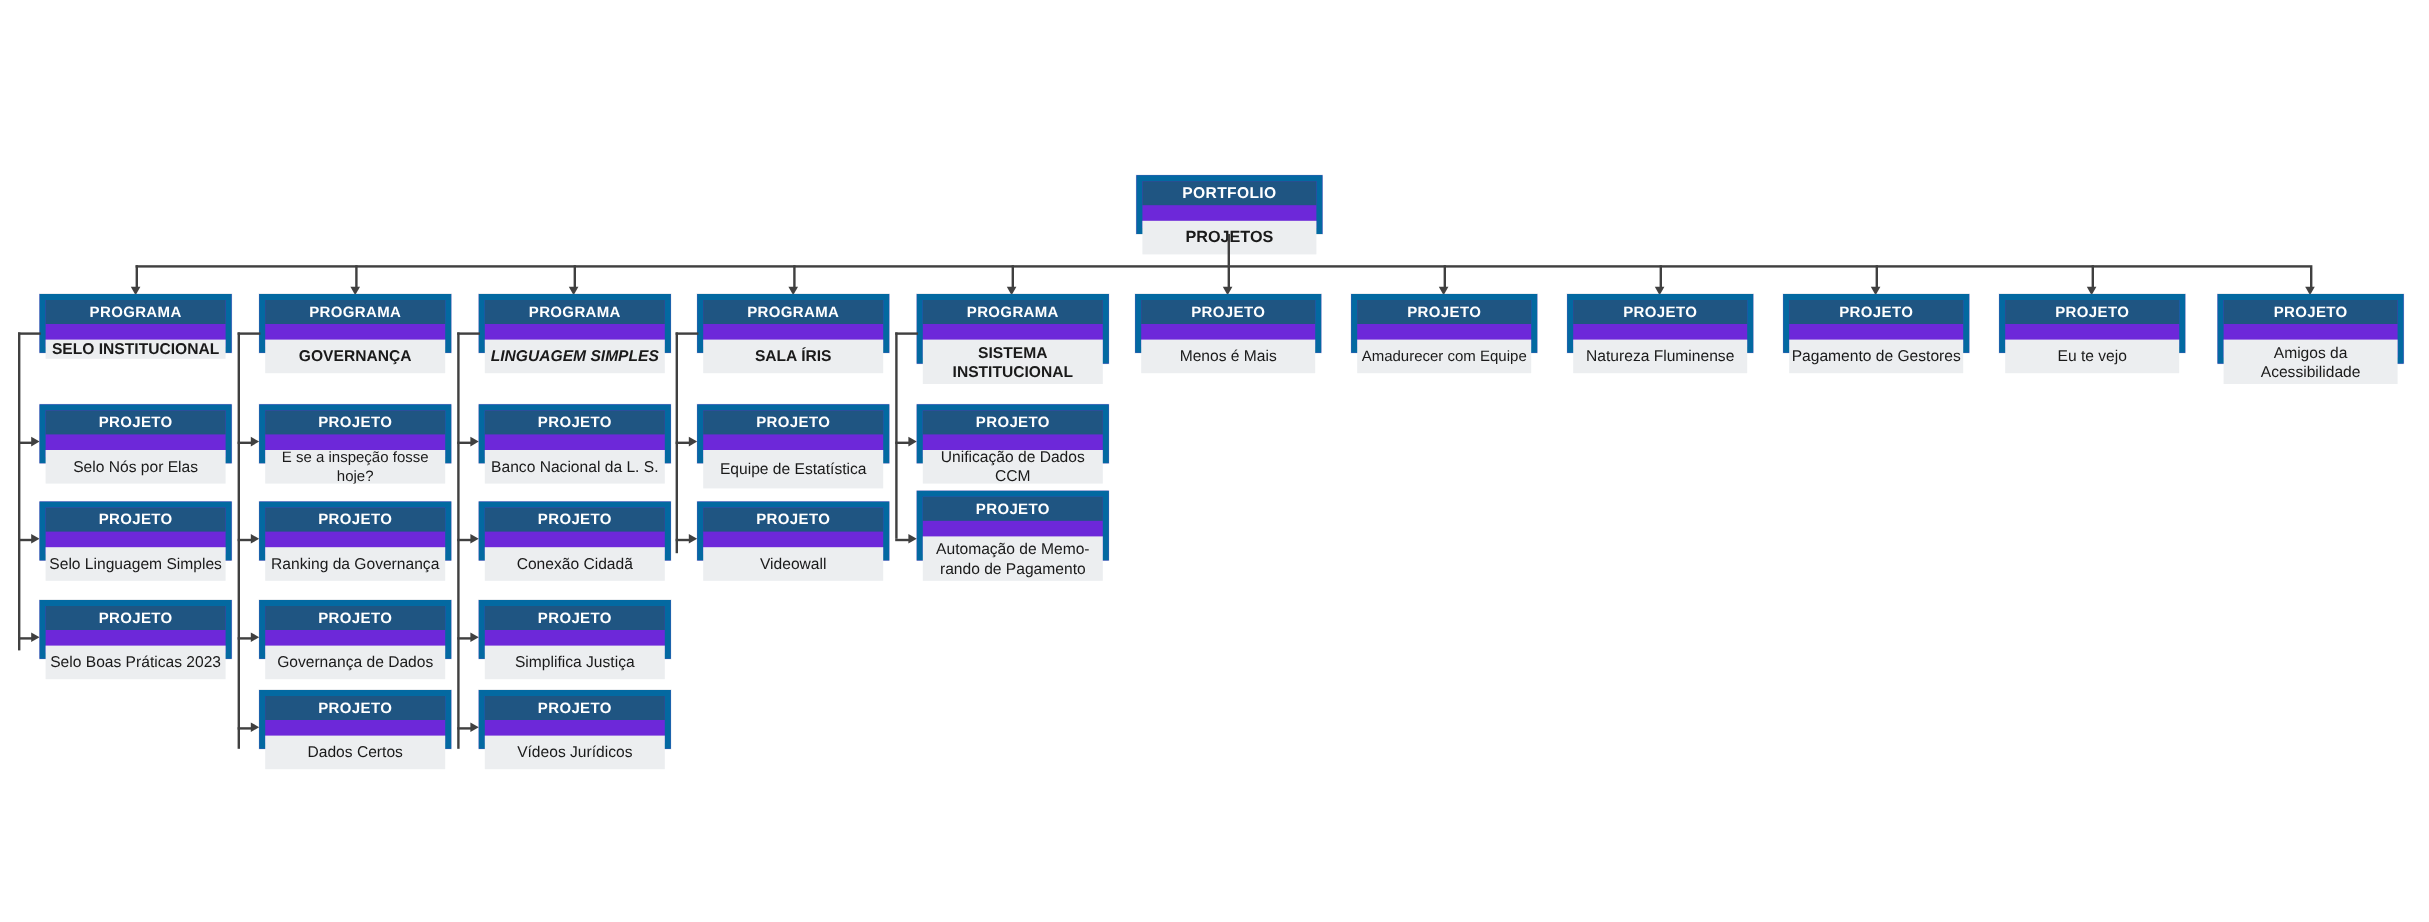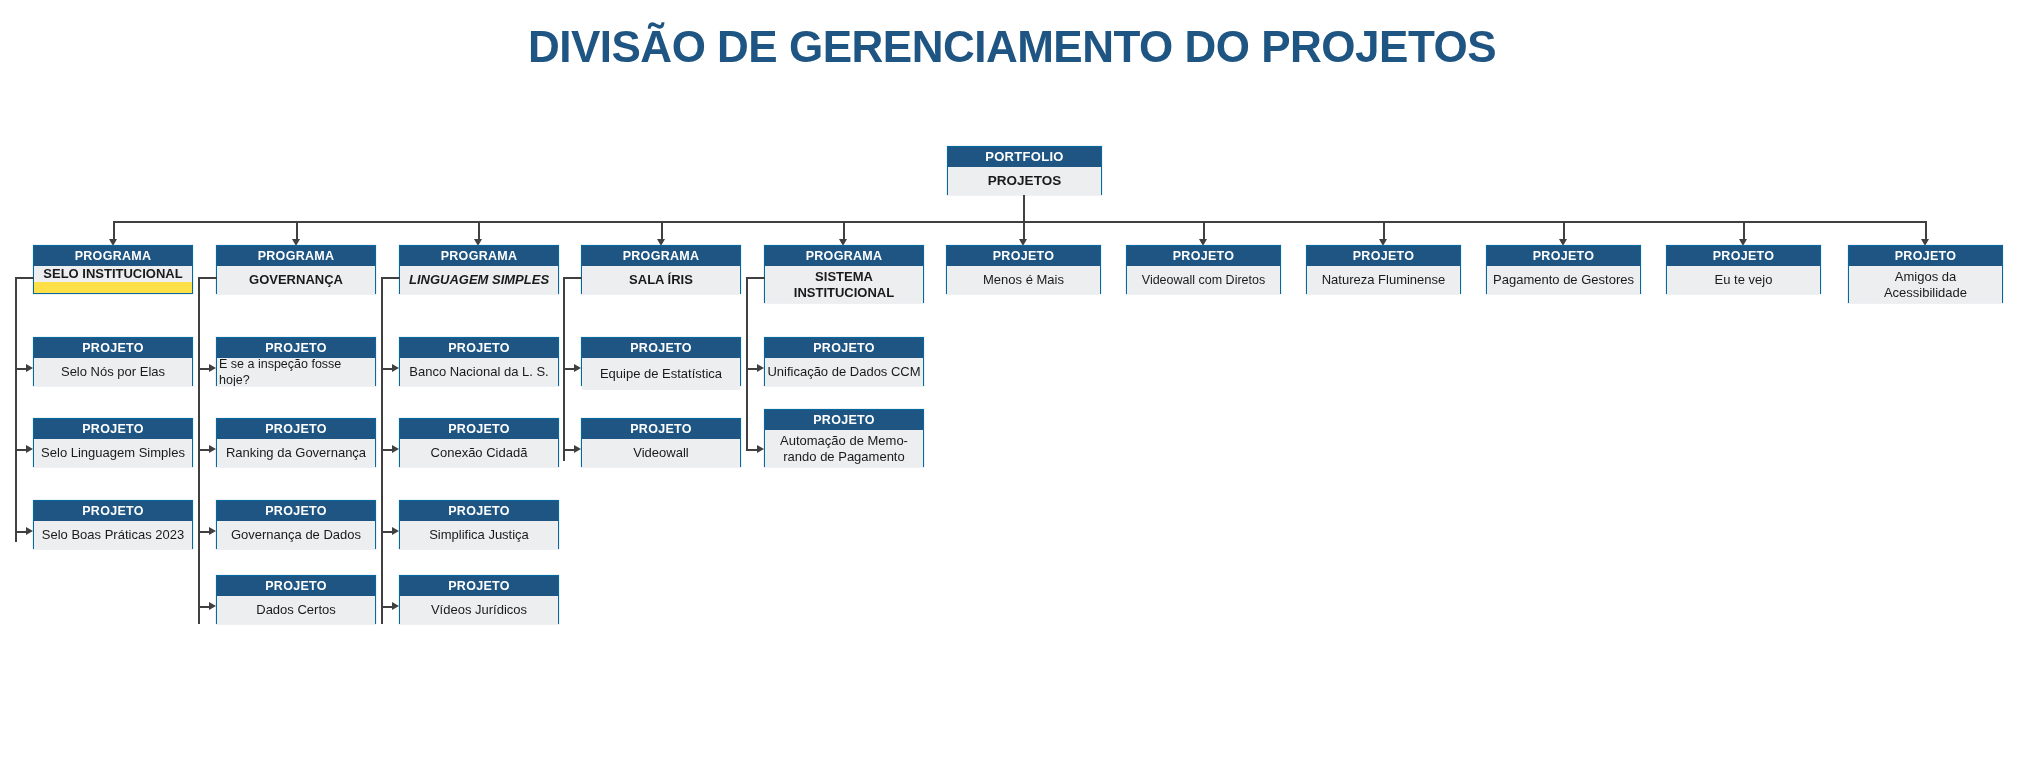--- a/index.html
+++ b/index.html
@@ -34,22 +34,22 @@
     letter-spacing: -0.5px;
     color: #1F5582;
     font-family: "Liberation Sans", sans-serif;
     white-space: nowrap;
   }
 
   
   .node {
     position: absolute;
     box-sizing: border-box;
-    border: 1px solid #0369a1;
-    background: #fde047;
+    border: 5px solid #0369a1;
+    background: #6d28d9;
     box-shadow: 0 0 0 0.5px rgba(120,140,160,0.25);
   }
   .node-header {
     box-sizing: border-box;
     width: 100%;
     background: #1F5582;
     color: #ffffff;
     text-align: center;
     font-size: 12.5px;
     font-weight: bold;
@@ -57,28 +57,29 @@
     height: 20px;
     letter-spacing: 0.3px;
     overflow: hidden;
     white-space: nowrap;
   }
   .node-body {
     box-sizing: border-box;
     width: 100%;
     background: #ECEEF0;
     color: #1a1a1a;
-    text-align: left;
+    text-align: center;
     font-size: 13px;
     display: flex;
     align-items: center;
     justify-content: center;
     line-height: 16px;
     padding: 0 2px;
     overflow: hidden;
+    margin-top: 13px;
   }
   .node.two-line .node-body { line-height: 16px; }
 
   .node.root .node-header { font-size: 13px; }
   .node.root .node-body { font-weight: bold; font-size: 13.5px; }
   .node.program .node-body { font-weight: bold; font-size: 13px; }
 
   
   .hline {
     position: absolute;
@@ -103,21 +104,20 @@
     border-top: 4.5px solid transparent;
     border-bottom: 4.5px solid transparent;
     border-left: 7px solid #404040;
   }
 </style>
 </head>
 <body>
 
 <div id="canvas">
 
-  <div id="chart-title">DIVISÃO DE GERENCIAMENTO DO PROJETOS</div>
 
   <div class="node root" style="left:947px; top:146px; width:155px; height:49px;">
     <div class="node-header">PORTFOLIO</div>
     <div class="node-body" style="height:28px;">PROJETOS</div>
   </div>
 
   <div class="vline" style="left:1023px; top:195px; height:26px;"></div>
 
   <div class="hline" style="left:113px; top:221px; width:1812px;"></div>
 
@@ -301,21 +301,21 @@
     </div>
   </div>
 
   <div class="node" style="left:946px; top:245px; width:155px; height:49px;">
     <div class="node-header">PROJETO</div>
     <div class="node-body" style="height:28px;">Menos é Mais</div>
   </div>
 
   <div class="node" style="left:1126px; top:245px; width:155px; height:49px;">
     <div class="node-header">PROJETO</div>
-    <div class="node-body" style="height:28px; font-size:12.5px;">Videowall com Diretos</div>
+    <div class="node-body" style="height:28px; font-size:12.5px;">Amadurecer com Equipe</div>
   </div>
 
   <div class="node" style="left:1306px; top:245px; width:155px; height:49px;">
     <div class="node-header">PROJETO</div>
     <div class="node-body" style="height:28px;">Natureza Fluminense</div>
   </div>
 
   <div class="node" style="left:1486px; top:245px; width:155px; height:49px;">
     <div class="node-header">PROJETO</div>
     <div class="node-body" style="height:28px;">Pagamento de Gestores</div>

